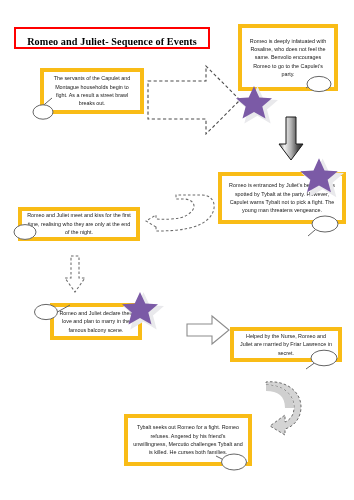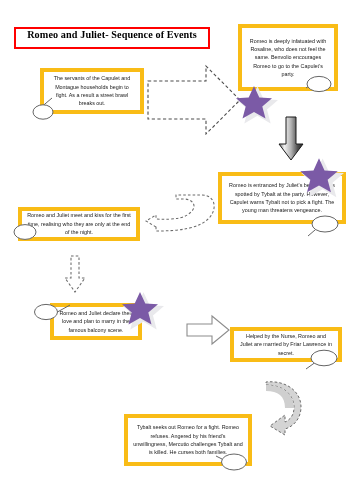--- a/index.html
+++ b/index.html
@@ -26,21 +26,21 @@
   
   .title-box {
     position: absolute;
     left: 14px;
     top: 27px;
     width: 196px;
     height: 22px;
     border: 2.5px solid #ff0000;
     background: #ffffff;
     display: flex;
-    align-items: flex-start;
+    align-items: flex-end;
     justify-content: center;
     box-sizing: border-box;
   }
   .title-text {
     font-family: "Liberation Serif", serif;
     font-weight: bold;
     font-size: 10.2px;
     color: #000000;
     letter-spacing: 0.1px;
     white-space: nowrap;

